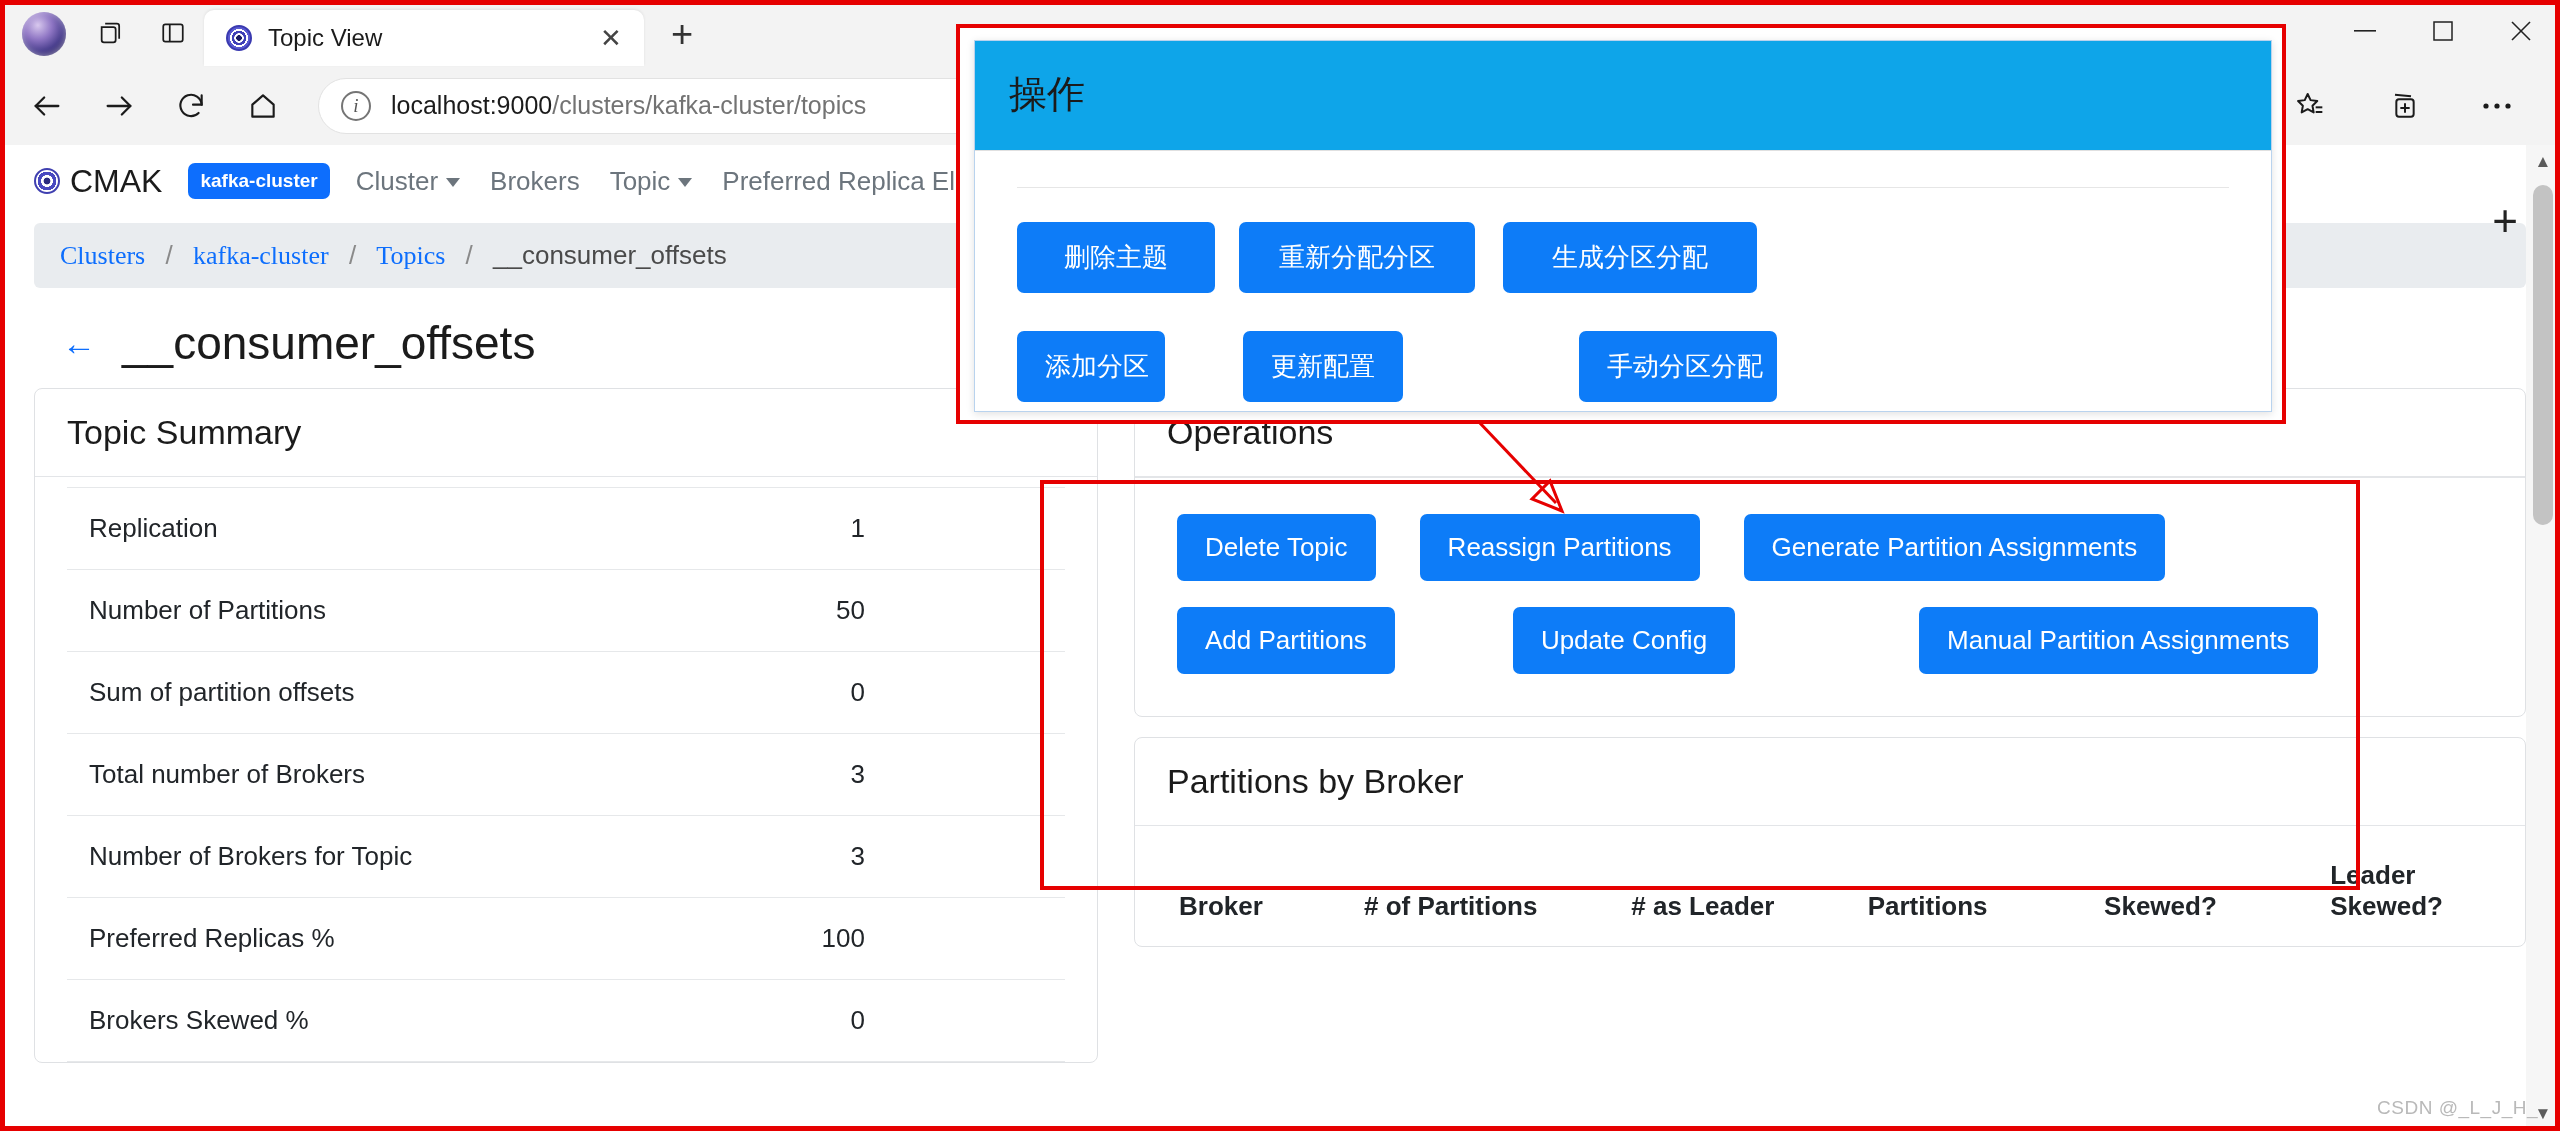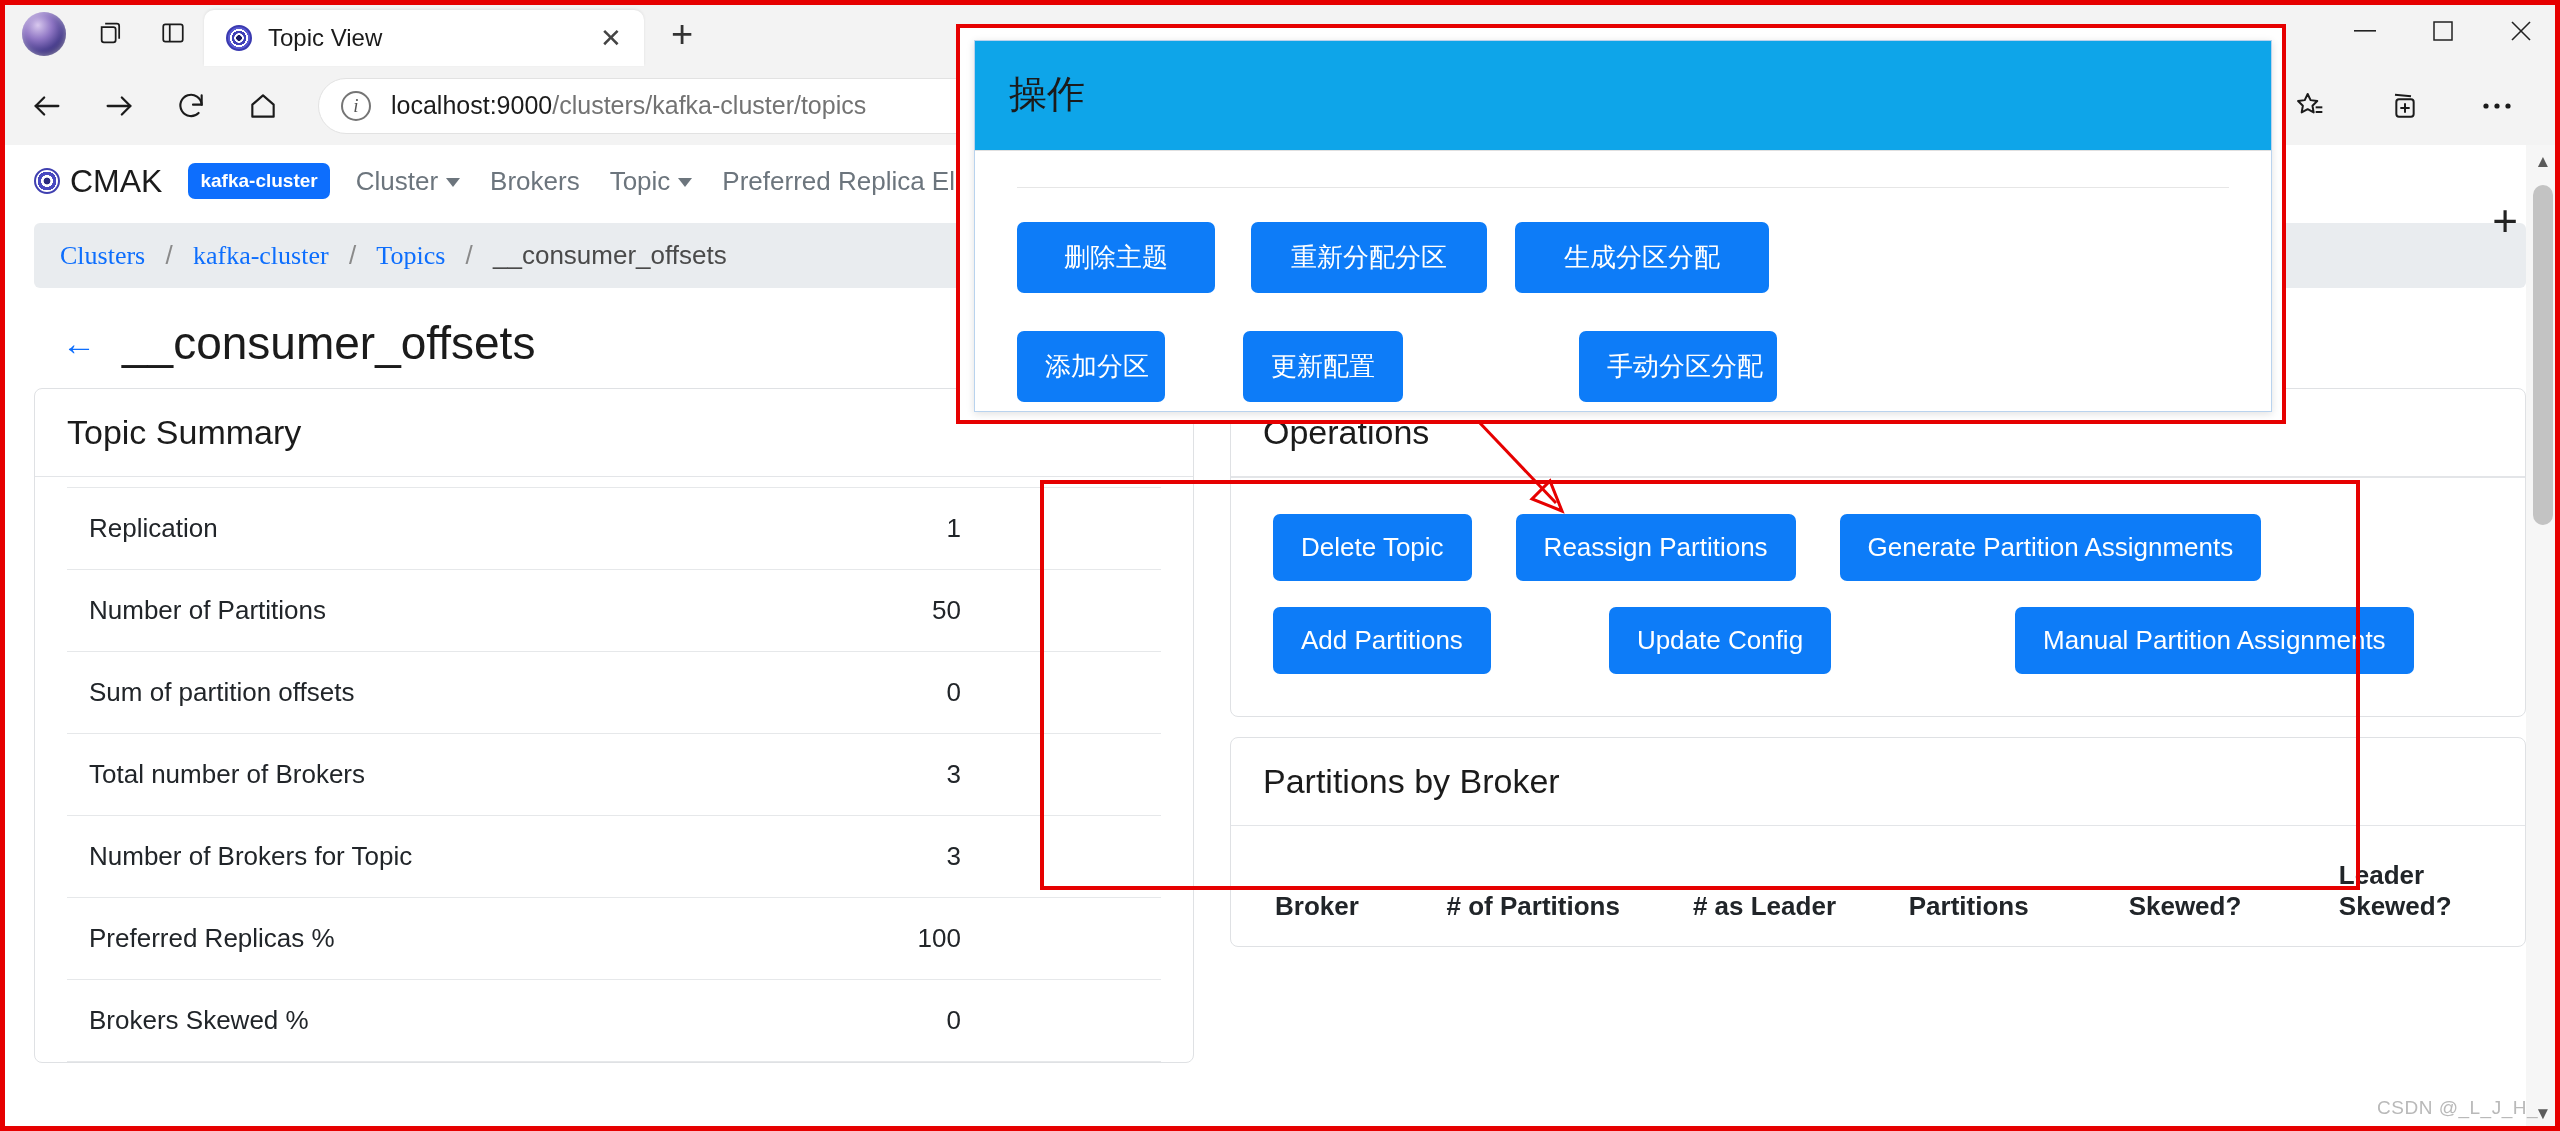--- a/index.html
+++ b/index.html
@@ -75,21 +75,21 @@
 
   .topic-head { display: flex; align-items: center; padding: 28px 34px 18px 62px; }
   .back-arrow { color: #0d6efd; font-size: 34px; margin-right: 26px; line-height: 1; }
   .topic-title { font-size: 46px; color: #1b1b1b; font-weight: 400; }
 
   .content-row { display: flex; padding: 0 34px; gap: 36px; align-items: flex-start; }
   .card { background: #fff; border: 1px solid #dfe1e4; border-radius: 8px; }
   .card-header { padding: 24px 32px; font-size: 34px; color: #1b1b1b; border-bottom: 1px solid #e3e5e8; }
   .card-body { padding: 10px 32px 0 32px; }
 
-  .col-left { width: 1160px; }
+  .col-left { width: 1064px; }
   .col-right { flex: 1; }
 
   .summary-table { width: 100%; border-collapse: collapse; font-size: 26px; }
   .summary-table td { padding: 25px 22px; border-bottom: 1px solid #e6e8ea; color: #212529; }
   .summary-table tr:first-child td { border-top: 1px solid #e6e8ea; }
   .summary-table td.val { text-align: right; padding-right: 200px; }
 
   .ops-body { padding: 36px 42px 42px 42px; border-top: 1px solid #e3e5e8; }
   .btn-row { display: flex; align-items: center; margin-bottom: 26px; }
   .btn-row:last-child { margin-bottom: 0; }
@@ -361,21 +361,21 @@
     <div class="pg-scroll-down" style="position:absolute;bottom:0;width:34px;">▼</div>
   </div>
   <div class="side-plus">+</div>
 
   <div class="anno-outer">
     <div class="zh-dialog">
       <div class="zh-dialog-header">操作</div>
       <div class="zh-dialog-body">
         <div class="zh-sep"></div>
         <div class="btn-row">
-          <button class="btn-primary" style="width:198px;margin-right:36px;">删除主题</button>
+          <button class="btn-primary" style="width:198px;margin-right:24px;">删除主题</button>
           <button class="btn-primary" style="width:236px;margin-right:28px;">重新分配分区</button>
           <button class="btn-primary" style="width:254px;">生成分区分配</button>
         </div>
         <div class="btn-row" style="margin-top:38px;">
           <button class="btn-primary" style="width:148px;margin-right:78px;">添加分区</button>
           <button class="btn-primary" style="width:160px;margin-right:128px;">更新配置</button>
           <button class="btn-primary" style="width:198px;margin-left:48px;">手动分区分配</button>
         </div>
       </div>
     </div>

